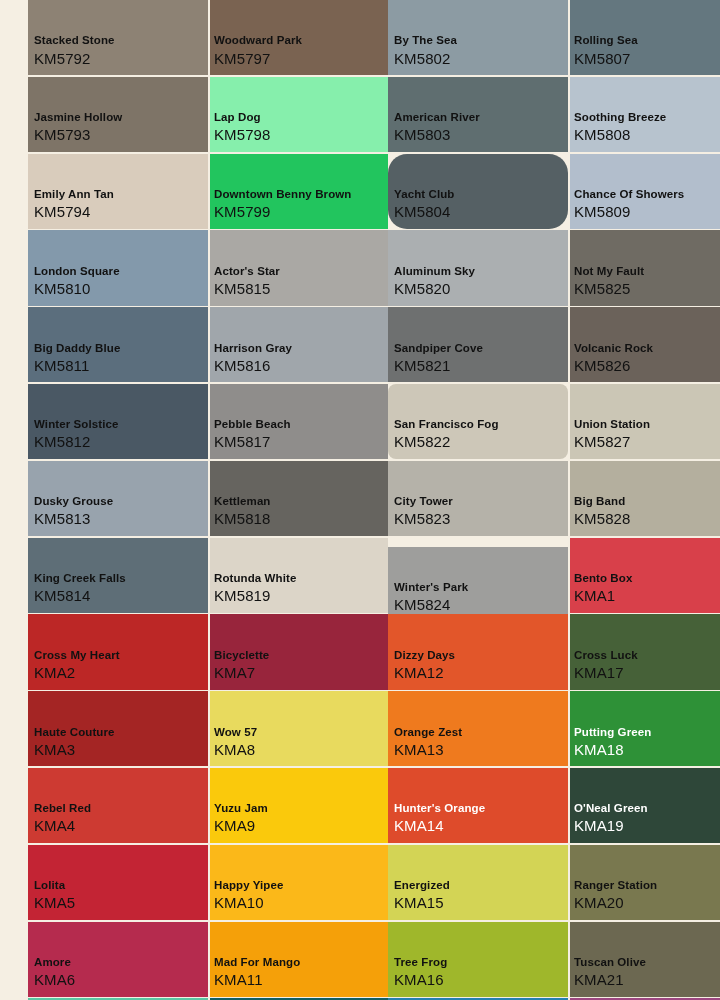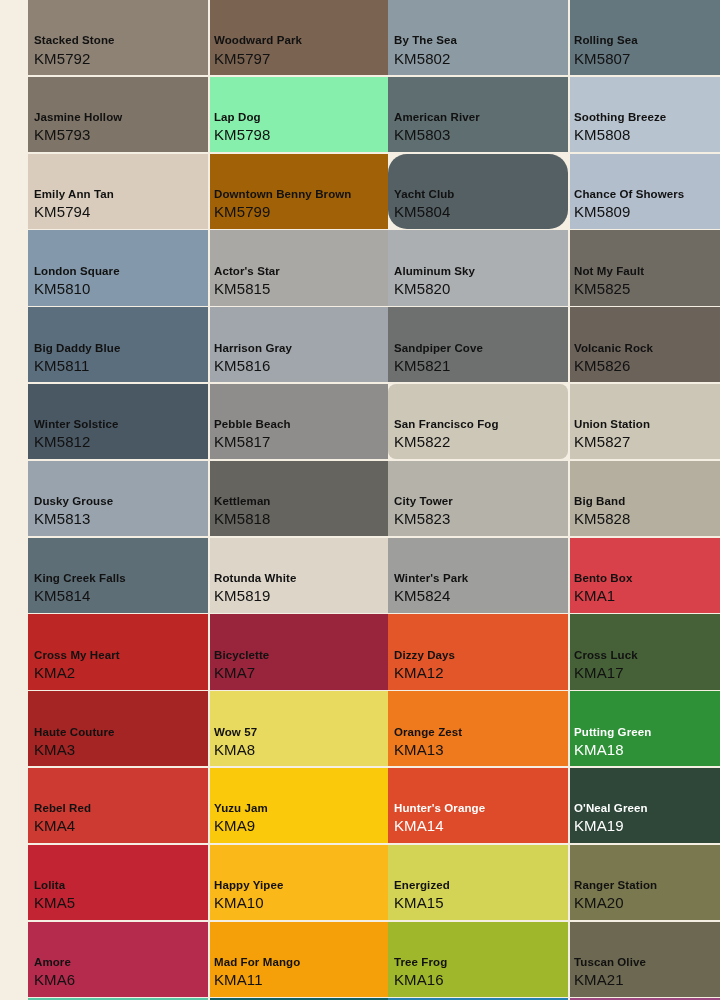--- a/index.html
+++ b/index.html
@@ -140,21 +140,21 @@
         </div>
       </div>
     </div>
     <div class="swatch-row">
       <div class="swatch c0 txt-dark" style="background: rgb(217, 204, 188);">
         <div class="swatch-text">
           <span class="swatch-name">Emily Ann Tan</span>
           <span class="swatch-code">KM5794</span>
         </div>
       </div>
-      <div class="swatch c1 txt-dark" style="background: #a16207;">
+      <div class="swatch c1 txt-dark" style="background: #22c55e;">
         <div class="swatch-text">
           <span class="swatch-name">Downtown Benny Brown</span>
           <span class="swatch-code">KM5799</span>
         </div>
       </div>
       <div class="swatch c2 txt-dark" style="background: rgb(85, 96, 100); border-radius: 19px;">
         <div class="swatch-text">
           <span class="swatch-name">Yacht Club</span>
           <span class="swatch-code">KM5804</span>
         </div>
@@ -276,21 +276,21 @@
           <span class="swatch-name">King Creek Falls</span>
           <span class="swatch-code">KM5814</span>
         </div>
       </div>
       <div class="swatch c1 txt-dark" style="background: rgb(220, 213, 200);">
         <div class="swatch-text">
           <span class="swatch-name">Rotunda White</span>
           <span class="swatch-code">KM5819</span>
         </div>
       </div>
-      <div class="swatch c2 txt-dark" style="background: rgb(158, 158, 156);">
+      <div class="swatch c2 txt-dark" style="background: rgb(158, 158, 156); margin-top: 9px;">
         <div class="swatch-text">
           <span class="swatch-name">Winter's Park</span>
           <span class="swatch-code">KM5824</span>
         </div>
       </div>
       <div class="swatch c3 txt-dark" style="background: rgb(216, 64, 74);">
         <div class="swatch-text">
           <span class="swatch-name">Bento Box</span>
           <span class="swatch-code">KMA1</span>
         </div>

